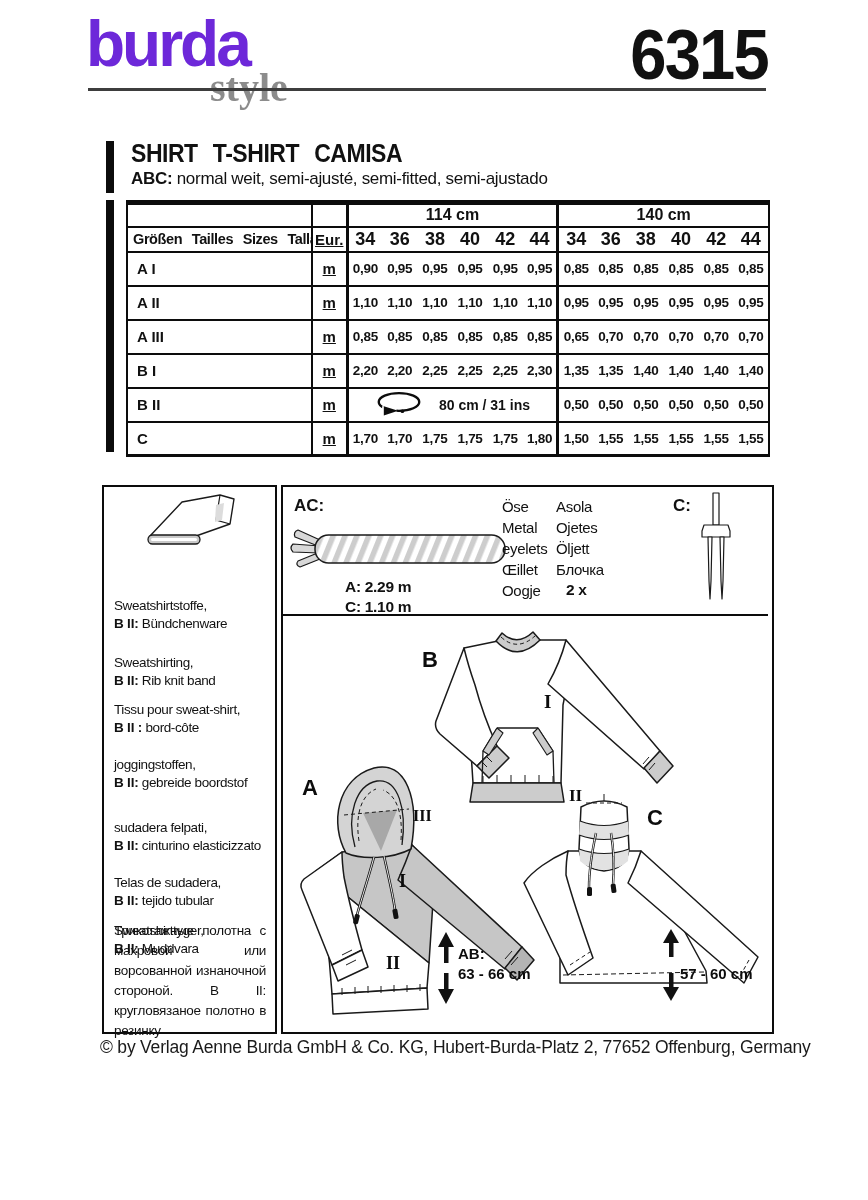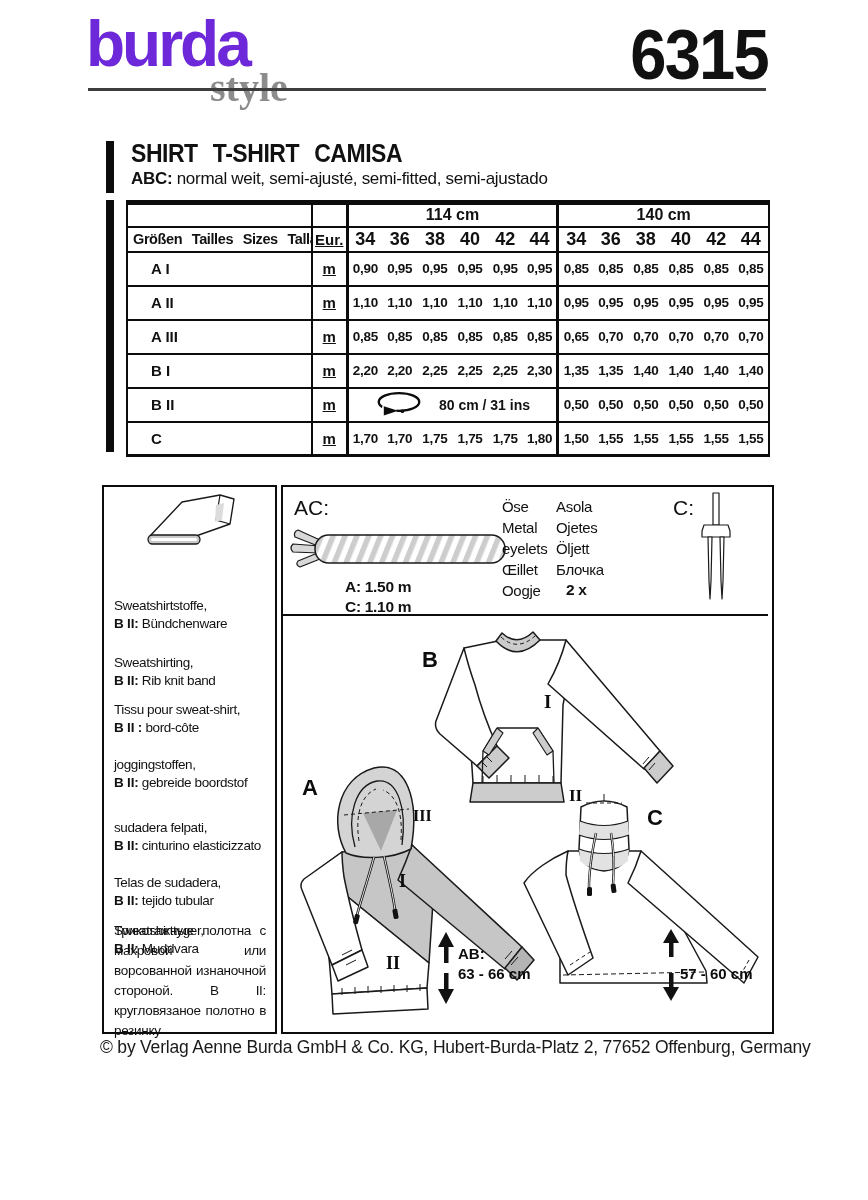--- a/index.html
+++ b/index.html
@@ -17,21 +17,21 @@
   
   .vbar{width:8px;background:#0c0c0c;}
   #title-main{left:131px;top:139px;font-size:25px;font-weight:bold;letter-spacing:-0.5px;word-spacing:10px;
               transform:scaleX(0.92);transform-origin:0 0;white-space:nowrap;}
   #title-fit{left:131px;top:169px;font-size:17px;letter-spacing:-0.3px;white-space:nowrap;}
   
   #yardage{left:126px;top:200px;border-collapse:collapse;table-layout:fixed;width:644px;
            border:2px solid #0c0c0c;border-top:5px solid #0c0c0c;border-bottom:3px solid #0c0c0c;}
   #yardage td{border-top:2px solid #0c0c0c;border-bottom:2px solid #0c0c0c;text-align:center;
               padding:0;font-weight:bold;overflow:hidden;white-space:nowrap;}
-  #yardage .lab{text-align:left;padding-left:23px;font-size:15px;border-right:2px solid #0c0c0c;}
+  #yardage .lab{text-align:left;padding-left:9px;font-size:15px;border-right:2px solid #0c0c0c;}
   #yardage .hdr-lab{word-spacing:6px;letter-spacing:-0.4px;padding-left:5px;font-size:14.5px;}
   #yardage .eur{font-size:15px;text-decoration:underline;}
   #yardage .blk{border-left:3px solid #0c0c0c;}
   #yardage .gh{font-size:16px;margin-left:24px;}
   #yardage .sz{font-size:18px;}
   #yardage .val{font-size:13.5px;letter-spacing:-0.3px;}
   #yardage tr.h1{height:24px;}
   #yardage tr.h2{height:25px;}
   #yardage tr.dr{height:34px;}
   .elastic-cell{text-align:center;border-radius:13px;}
@@ -39,21 +39,21 @@
   .elastic-inner span{font-size:14px;}
   
   .panelbox{border:2px solid #0c0c0c;background:#fff;}
   #fab-box{left:102px;top:485px;width:171px;height:545px;}
   #draw-box{left:281px;top:485px;width:489px;height:545px;}
   #draw-divider{left:0px;top:127px;width:485px;height:2px;background:#0c0c0c;}
   .fab{font-size:13.5px;letter-spacing:-0.4px;line-height:18px;white-space:nowrap;margin-top:48px;}
   .fab .b{letter-spacing:-0.2px;}
   #rus{font-size:13.5px;letter-spacing:-0.3px;line-height:20px;width:152px;text-align:justify;white-space:normal;}
   .eyeword{font-size:15px;letter-spacing:-0.3px;line-height:21px;}
-  .notion-label{font-size:21px;font-weight:normal;}
+  .notion-label{font-size:17px;font-weight:bold;}
   .lenline{font-size:15.5px;font-weight:bold;line-height:20px;letter-spacing:-0.3px;}
   #footer{left:100px;top:1037px;font-size:17.5px;letter-spacing:-0.2px;white-space:nowrap;color:#1a1a1a;}
   svg text{font-weight:bold;fill:#0c0c0c;}
 </style>
 </head>
 <body>
 
 <div id="sheet">
 
   <div class="abs" id="logo-main">burda</div>
@@ -262,21 +262,21 @@
           <rect width="5.5" height="44" fill="#cdcdcd"></rect>
         </pattern>
       </defs>
       <g stroke="#1a1a1a" stroke-width="1.2" fill="#d8d8d8" stroke-linejoin="round">
         <path d="M32,17 L10,7 Q5,9 7,14 L30,23 Z"></path>
         <path d="M32,23 L5,21 Q1,25 5,29 L31,30 Z"></path>
         <path d="M32,29 L10,38 Q7,42 12,44 L32,36 Z"></path>
       </g>
       <rect x="27" y="12" rx="13.5" width="190" height="28" fill="url(#tw)" stroke="#1a1a1a" stroke-width="1.5"></rect>
     </svg>
-    <div class="abs lenline" style="left:62px;top:90px">A: 1.50 m</div>
+    <div class="abs lenline" style="left:62px;top:90px">A: 2.29 m</div>
     <div class="abs lenline" style="left:62px;top:110px">C: 1.10 m</div>
 
     <div class="abs" style="left:219px;top:9px">
       <div class="eyeword">Öse</div>
       <div class="eyeword">Metal</div>
       <div class="eyeword">eyelets</div>
       <div class="eyeword">Œillet</div>
       <div class="eyeword">Oogje</div>
     </div>
     <div class="abs" style="left:273px;top:9px">

